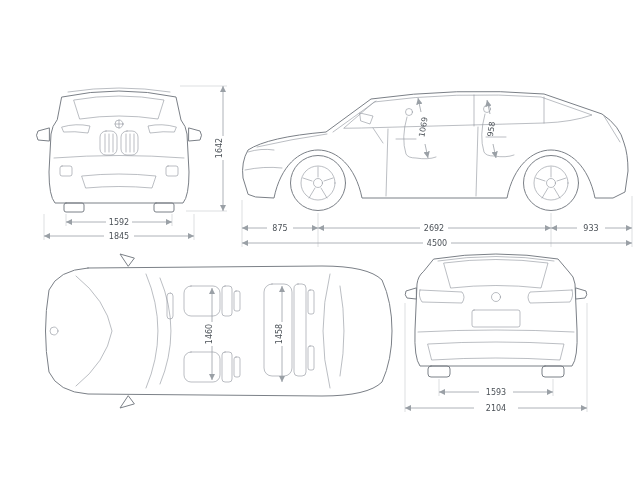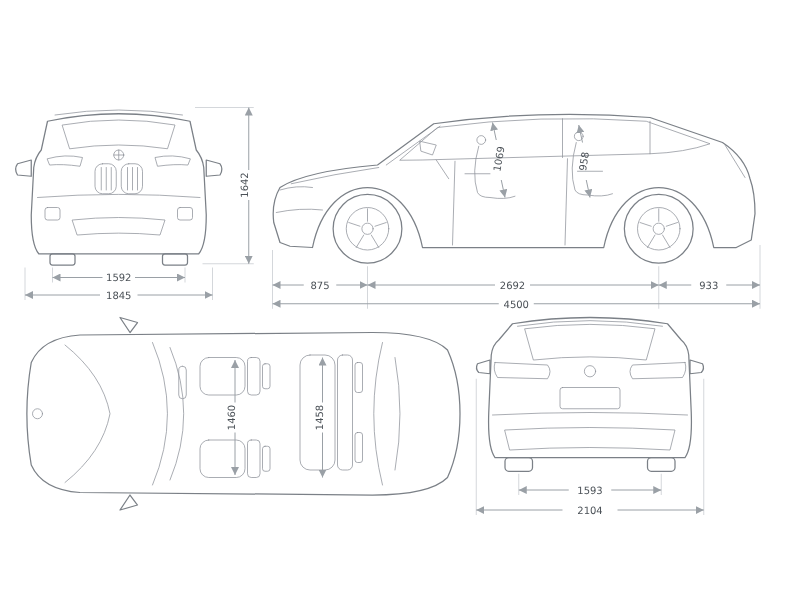--- a/index.html
+++ b/index.html
@@ -1,16 +1,16 @@
 <!DOCTYPE html>
 <html><head>
 <meta charset="utf-8">
 <style>
   html,body{margin:0;padding:0;background:#ffffff;width:640px;height:480px;overflow:hidden;}
-  .canvas{width:589px;height:480px;}
+  .canvas{width:589px;height:480px;margin-left:24px;}
   svg{display:block;}
   .body-line{fill:none;stroke:#7b8087;stroke-width:1;stroke-linejoin:round;stroke-linecap:round;}
   .thin{fill:none;stroke:#8d929a;stroke-width:.6;stroke-linejoin:round;stroke-linecap:round;}
   .dim{fill:none;stroke:#9aa0a6;stroke-width:.8;}
   .arrow{marker-end:url(#arr);}
   .ext{fill:none;stroke:#c6cacf;stroke-width:.6;}
   .dimtext{font-family:"DejaVu Sans","Liberation Sans",sans-serif;font-size:8px;fill:#4b5157;text-anchor:middle;}
 </style>
 </head>
 <body>

